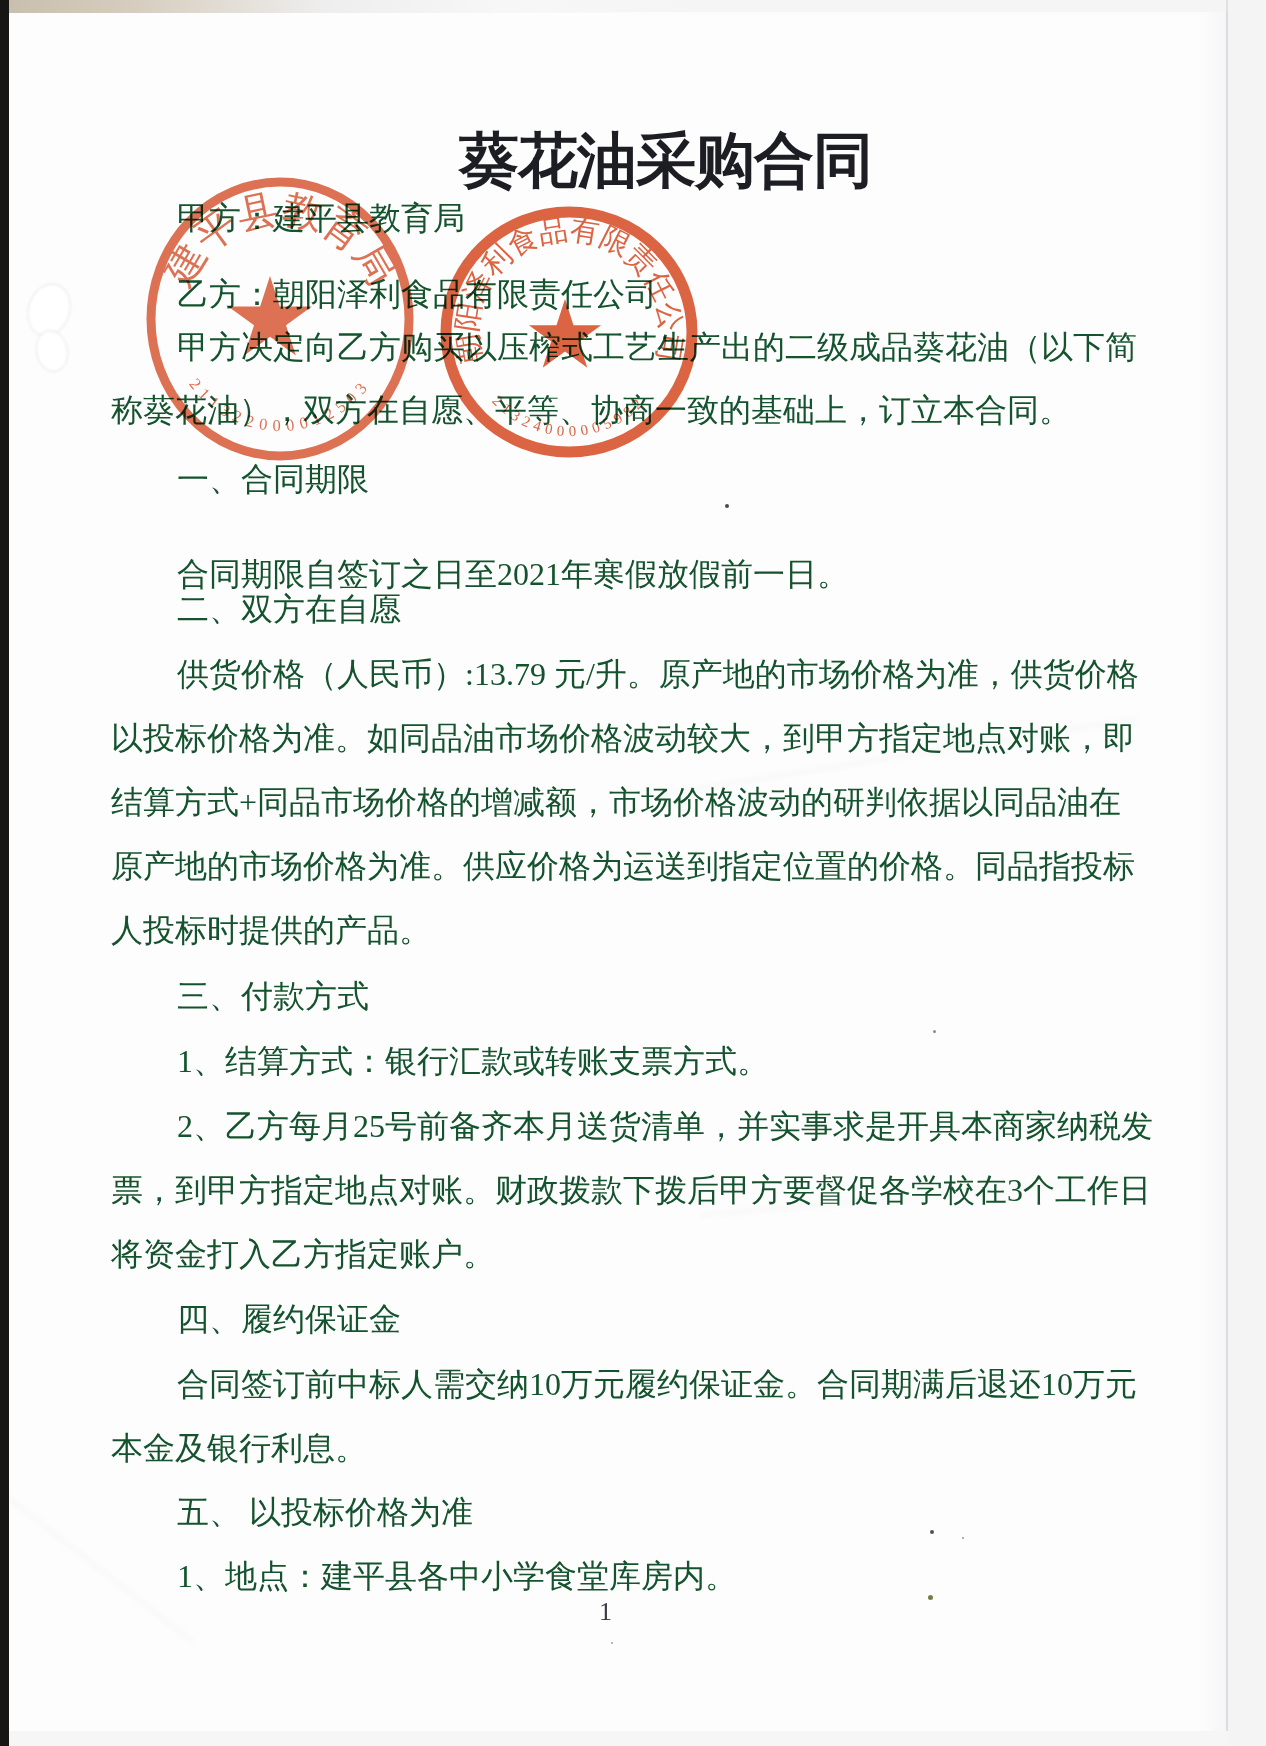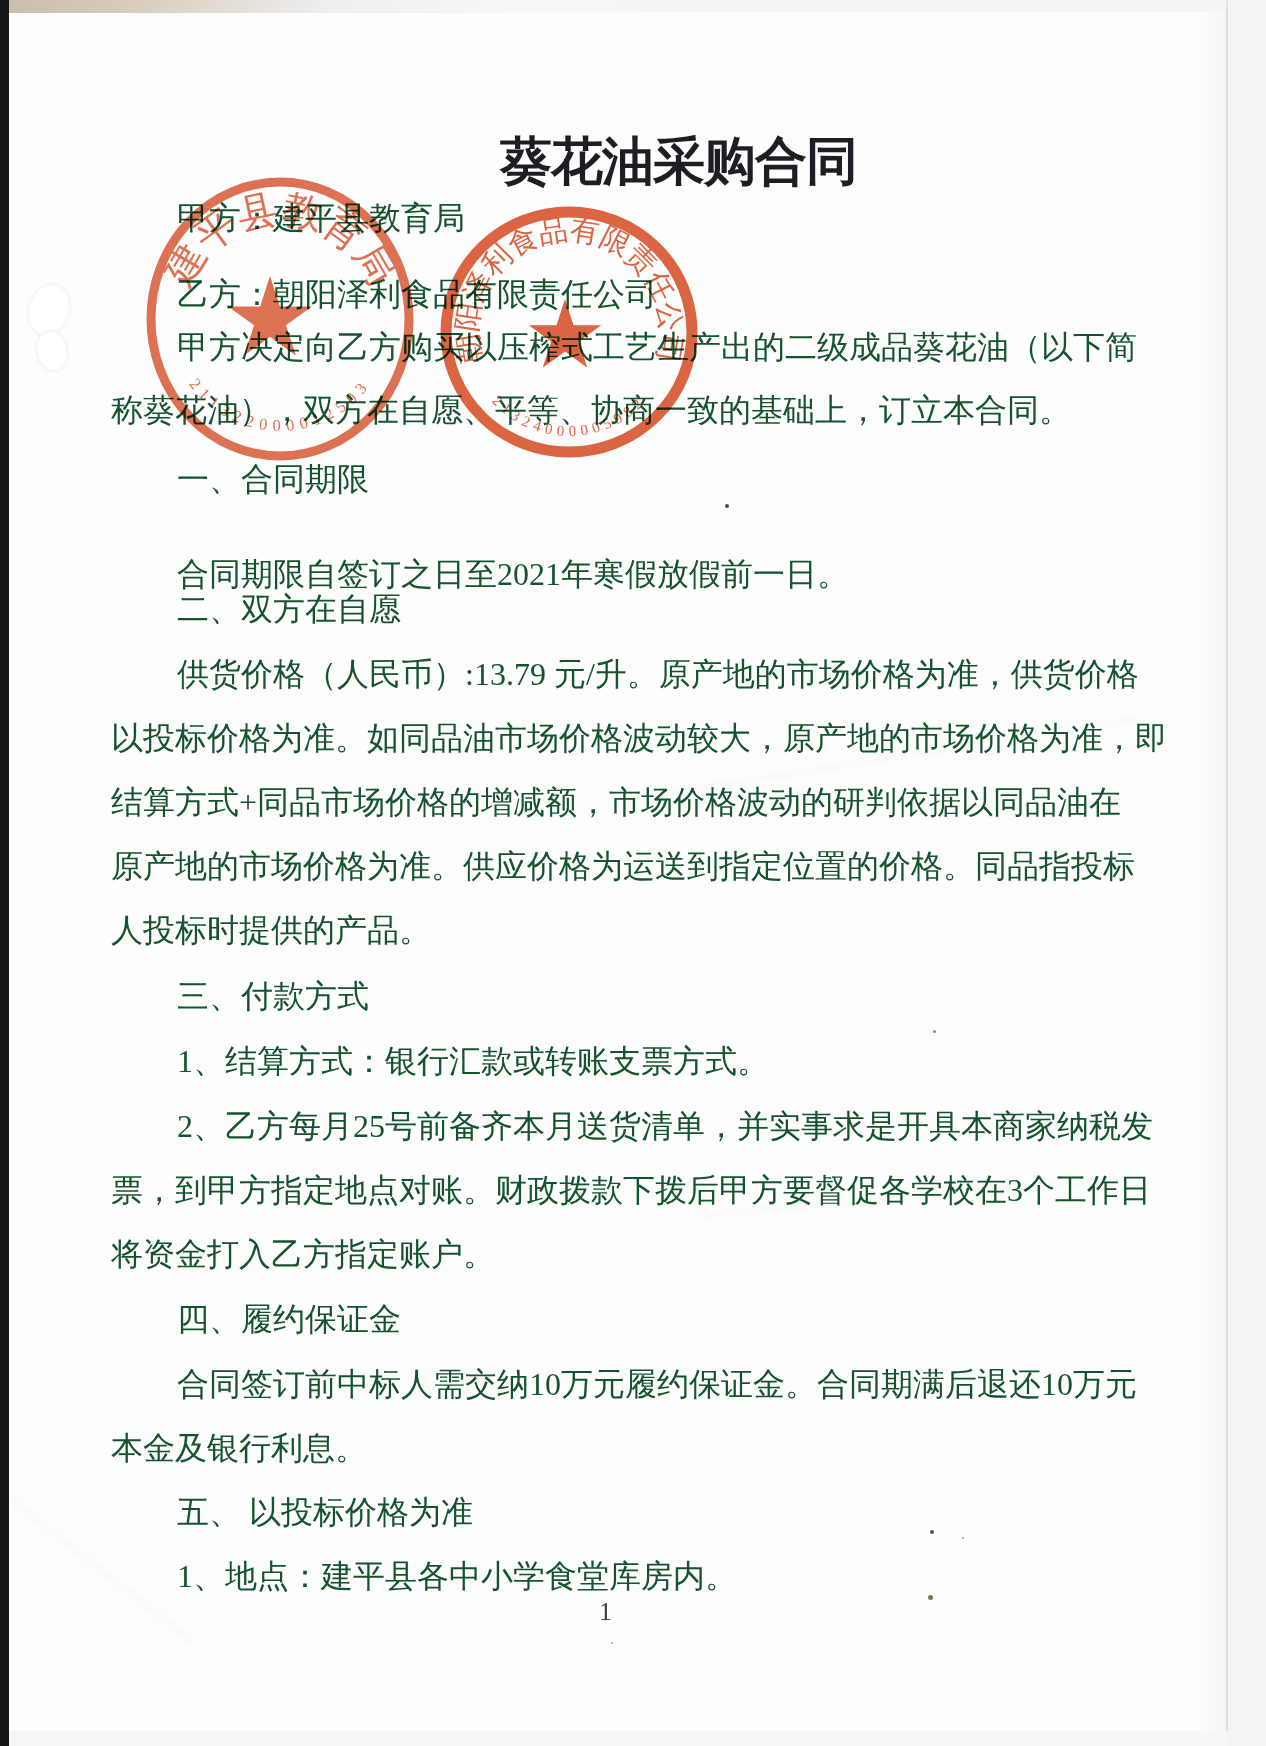--- a/index.html
+++ b/index.html
@@ -16,21 +16,21 @@
   .page{
     position:absolute;left:9px;top:12px;width:1219px;height:1720px;
     background:#fdfdfe;
   }
   .edge-line-r{position:absolute;left:1226px;top:0;width:2px;height:1746px;background:#e2e2e5;}
   .edge-shade{position:absolute;left:1198px;top:12px;width:30px;height:1720px;
     background:linear-gradient(to right,rgba(0,0,0,0) 0%,rgba(60,60,70,.04) 100%);}
   .title{
     position:absolute;left:459px;top:136px;width:330px;
     font-family:"Liberation Sans","DejaVu Sans",sans-serif;font-weight:700;
-    font-size:52px;line-height:50px;letter-spacing:-1px;color:#1d1d24;white-space:pre;margin-left:41px;
+    font-size:60px;line-height:50px;letter-spacing:-1px;color:#1d1d24;white-space:pre;
   }
   .ln{position:absolute;font-size:32px;line-height:36px;color:#14532d;white-space:pre;}
   .pageno{position:absolute;left:599px;top:1597px;font-size:26px;color:#3b3b44;}
   .stamp{position:absolute;mix-blend-mode:multiply;opacity:.82;filter:blur(.3px);}
   .stamp svg text{font-family:"Liberation Serif","DejaVu Serif",serif;}
   .crease{position:absolute;background:rgba(110,110,125,.05);filter:blur(2px);}
   .speck{position:absolute;border-radius:50%;}
   .tear{position:absolute;background:#ffffff;border:1px solid #e4e4e7;border-radius:50%;filter:blur(1px);}
 </style>
 </head>
@@ -47,21 +47,21 @@
 <div class="title">葵花油采购合同</div>
 
 <div class="ln" style="left:177px;top:200px">甲方：建平县教育局</div>
 <div class="ln" style="left:177px;top:276px">乙方：朝阳泽利食品有限责任公司</div>
 <div class="ln" style="left:177px;top:329px">甲方决定向乙方购买以压榨式工艺生产出的二级成品葵花油（以下简</div>
 <div class="ln" style="left:111px;top:392px">称葵花油），双方在自愿、平等、协商一致的基础上，订立本合同。</div>
 <div class="ln" style="left:177px;top:461px">一、合同期限</div>
 <div class="ln" style="left:177px;top:556px">合同期限自签订之日至2021年寒假放假前一日。</div>
 <div class="ln" style="left:177px;top:591px">二、双方在自愿</div>
 <div class="ln" style="left:177px;top:656px">供货价格（人民币）:13.79 元/升。原产地的市场价格为准，供货价格</div>
-<div class="ln" style="left:111px;top:720px">以投标价格为准。如同品油市场价格波动较大，原产地的市场价格为准，即</div>
+<div class="ln" style="left:111px;top:720px">以投标价格为准。如同品油市场价格波动较大，到甲方指定地点对账，即</div>
 <div class="ln" style="left:111px;top:784px">结算方式+同品市场价格的增减额，市场价格波动的研判依据以同品油在</div>
 <div class="ln" style="left:111px;top:848px">原产地的市场价格为准。供应价格为运送到指定位置的价格。同品指投标</div>
 <div class="ln" style="left:111px;top:912px">人投标时提供的产品。</div>
 <div class="ln" style="left:177px;top:978px">三、付款方式</div>
 <div class="ln" style="left:177px;top:1043px">1、结算方式：银行汇款或转账支票方式。</div>
 <div class="ln" style="left:177px;top:1108px">2、乙方每月25号前备齐本月送货清单，并实事求是开具本商家纳税发</div>
 <div class="ln" style="left:111px;top:1172px">票，到甲方指定地点对账。财政拨款下拨后甲方要督促各学校在3个工作日</div>
 <div class="ln" style="left:111px;top:1236px">将资金打入乙方指定账户。</div>
 <div class="ln" style="left:177px;top:1301px">四、履约保证金</div>
 <div class="ln" style="left:177px;top:1366px">合同签订前中标人需交纳10万元履约保证金。合同期满后退还10万元</div>

